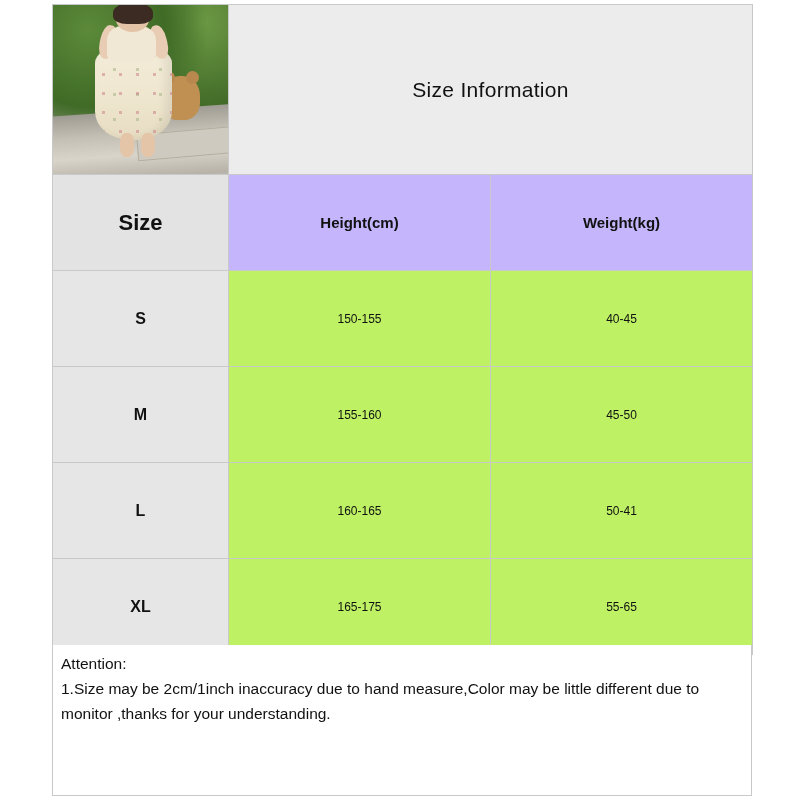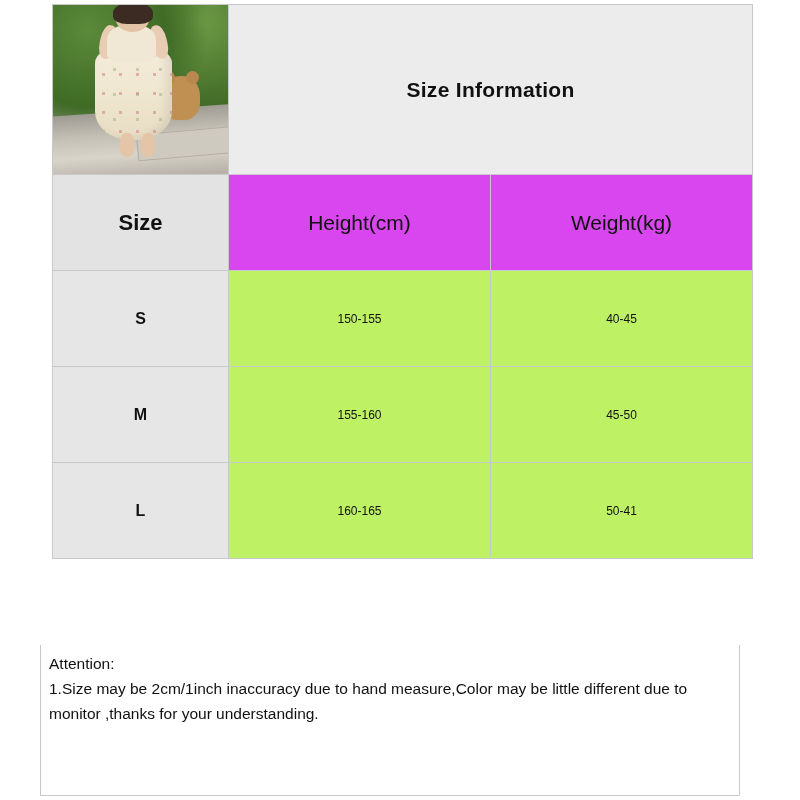--- a/index.html
+++ b/index.html
@@ -160,53 +160,53 @@
     width: 8%;
     height: 14%;
     background: #e5c5a7;
     border-radius: 40%;
   }
   .photo .leg2 { left: 50%; }
 
   .cell-title {
     background: #ececec;
     font-size: 21px;
-    font-weight: bold;
+    font-weight: normal;
     color: #111;
     letter-spacing: 0.3px;
   }
   .cell-head-size {
     background: #e3e3e3;
     font-size: 22px;
     font-weight: bold;
     color: #111;
   }
   .cell-head {
-    background: #d946ef;
-    font-size: 21px;
-    font-weight: normal;
+    background: #c4b5fd;
+    font-size: 15px;
+    font-weight: bold;
     color: #111;
   }
   .cell-size {
     background: #e6e6e6;
     font-size: 16px;
     font-weight: bold;
     color: #111;
   }
   .cell-val {
     background: #bef264;
     font-size: 12px;
     color: #111;
   }
   .row-body td { height: 96px; }
   .row-head td { height: 96px; }
 
   .attention {
     position: absolute;
-    left: 40px;
+    left: 52px;
     top: 645px;
     width: 700px;
     height: 151px;
     border: 1px solid #c9c9c9;
     border-top: none;
     background: #ffffff;
     padding: 6px 8px 0 8px;
     font-size: 15.5px;
     line-height: 25px;
     color: #111;
@@ -260,20 +260,25 @@
       <tr class="row-body">
         <td class="cell-size">M</td>
         <td class="cell-val">155-160</td>
         <td class="cell-val">45-50</td>
       </tr>
       <tr class="row-body">
         <td class="cell-size">L</td>
         <td class="cell-val">160-165</td>
         <td class="cell-val">50-41</td>
       </tr>
+      <tr class="row-body">
+        <td class="cell-size">XL</td>
+        <td class="cell-val">165-175</td>
+        <td class="cell-val">55-65</td>
+      </tr>
     </tbody>
   </table>
 
   <div class="attention">
     <p>Attention:</p>
     <p class="l1">1.Size may be 2cm/1inch inaccuracy due to hand measure,Color may be little different due to monitor ,thanks for your understanding.</p>
   </div>
 
 </div>
 

